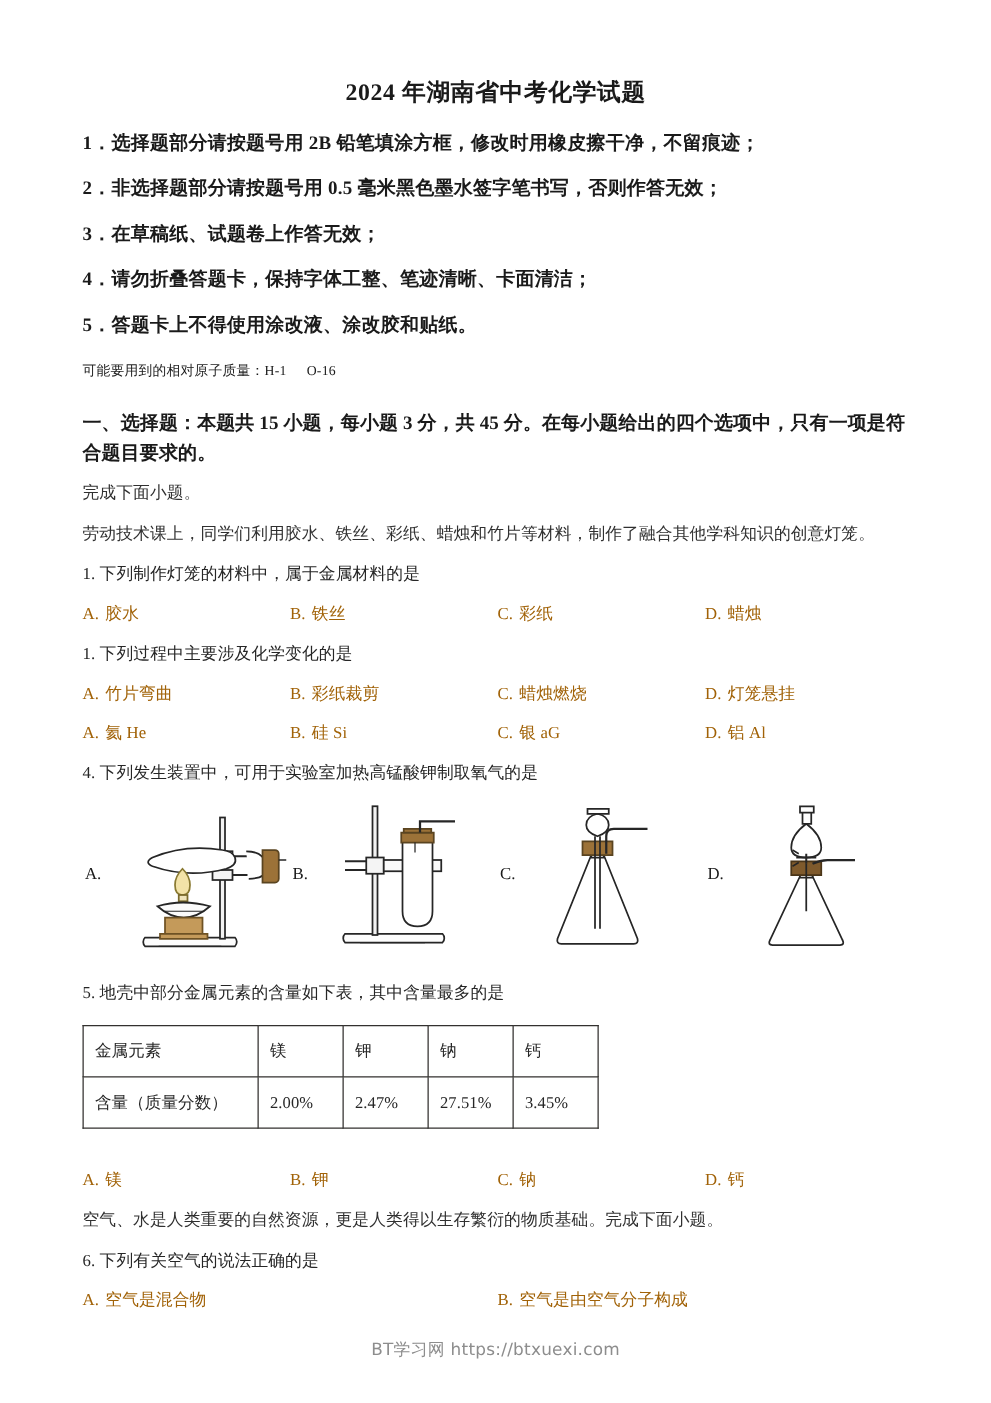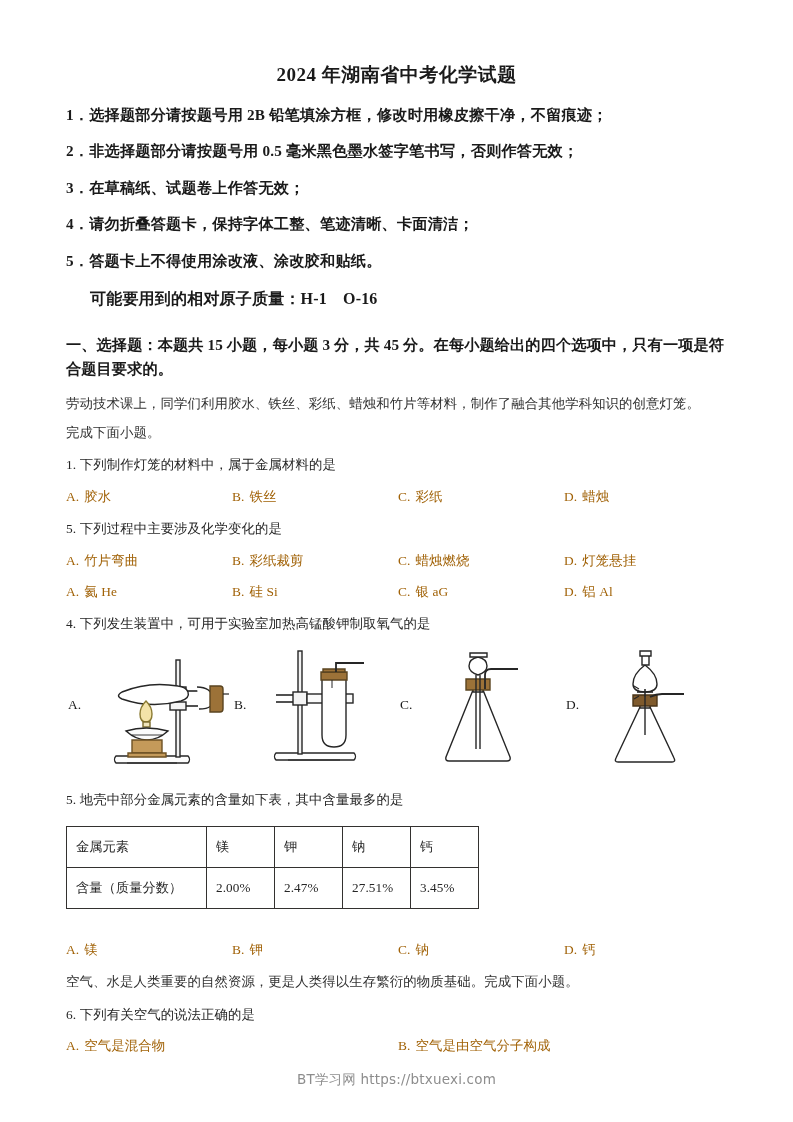--- a/index.html
+++ b/index.html
@@ -44,25 +44,24 @@
   .instr {
     font-size: 15.2px;
     font-weight: bold;
     line-height: 1.35;
     margin-top: 16px;
     letter-spacing: 0.2px;
   }
   .instr:first-of-type { margin-top: 23px; }
 
   .atomic-mass {
-    font-size: 16px;
-    font-weight: bold;
+    font-size: 11px;
+    font-weight: normal;
     margin-top: 18px;
     letter-spacing: 0.2px;
-    margin-left: 24px;
   }
   .atomic-mass .gap { display:inline-block; width: 16px; }
 
   .section-head {
     font-size: 15.2px;
     font-weight: bold;
     line-height: 1.58;
     margin-top: 23px;
     letter-spacing: 0.1px;
   }
@@ -175,32 +174,32 @@
     <div class="instr">3．在草稿纸、试题卷上作答无效；</div>
     <div class="instr">4．请勿折叠答题卡，保持字体工整、笔迹清晰、卡面清洁；</div>
     <div class="instr">5．答题卡上不得使用涂改液、涂改胶和贴纸。</div>
 
     <div class="atomic-mass">
       <span>可能要用到的相对原子质量：</span><span>H-1</span><span class="gap"></span><span>O-16</span>
     </div>
 
     <div class="section-head">一、选择题：本题共 15 小题，每小题 3 分，共 45 分。在每小题给出的四个选项中，只有一项是符合题目要求的。</div>
 
+    <div class="passage tight">完成下面小题。</div>
     <div class="passage">劳动技术课上，同学们利用胶水、铁丝、彩纸、蜡烛和竹片等材料，制作了融合其他学科知识的创意灯笼。</div>
-    <div class="passage tight">完成下面小题。</div>
 
     <div class="q-stem">1. 下列制作灯笼的材料中，属于金属材料的是</div>
     <div class="options">
       <div class="opt"><span>A.</span><span class="sp"></span><span>胶水</span></div>
       <div class="opt"><span>B.</span><span class="sp"></span><span>铁丝</span></div>
       <div class="opt"><span>C.</span><span class="sp"></span><span>彩纸</span></div>
       <div class="opt"><span>D.</span><span class="sp"></span><span>蜡烛</span></div>
     </div>
 
-    <div class="q-stem">5. 下列过程中主要涉及化学变化的是</div>
+    <div class="q-stem">1. 下列过程中主要涉及化学变化的是</div>
     <div class="options">
       <div class="opt"><span>A.</span><span class="sp"></span><span>竹片弯曲</span></div>
       <div class="opt"><span>B.</span><span class="sp"></span><span>彩纸裁剪</span></div>
       <div class="opt"><span>C.</span><span class="sp"></span><span>蜡烛燃烧</span></div>
       <div class="opt"><span>D.</span><span class="sp"></span><span>灯笼悬挂</span></div>
     </div>
 
     <div class="options">
       <div class="opt"><span>A.</span><span class="sp"></span><span>氦 He</span></div>
       <div class="opt"><span>B.</span><span class="sp"></span><span>硅 Si</span></div>

